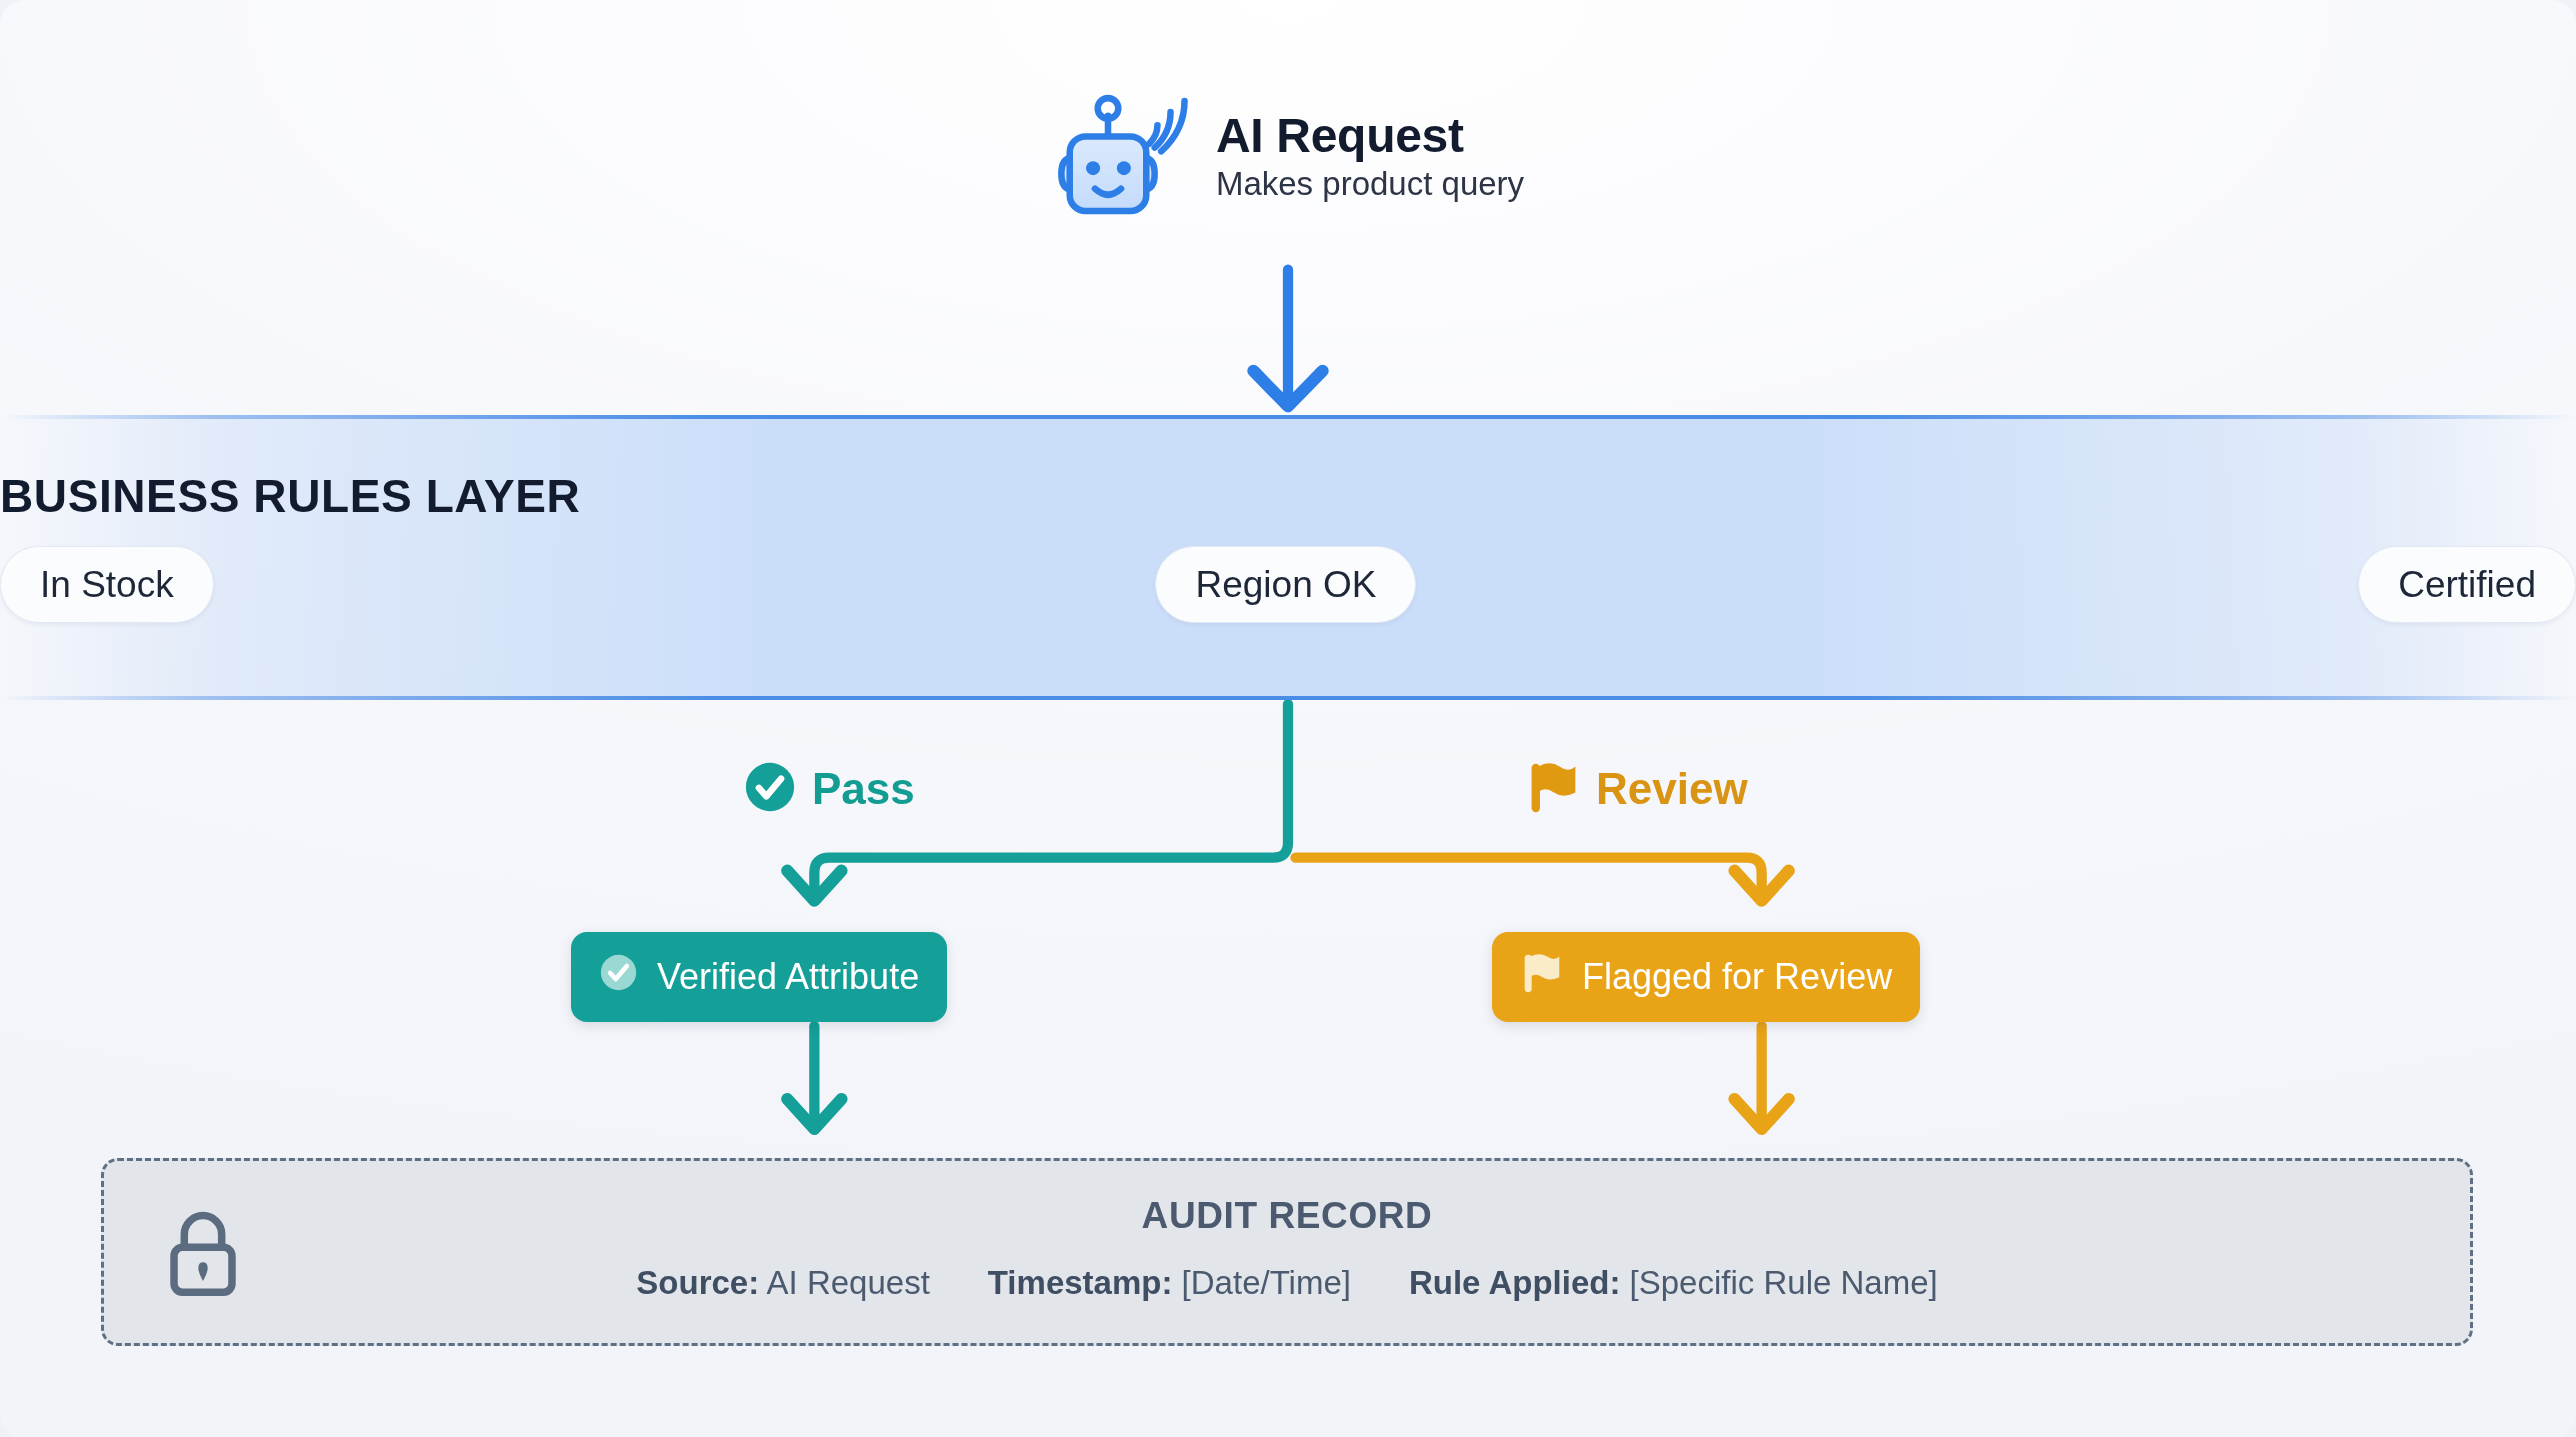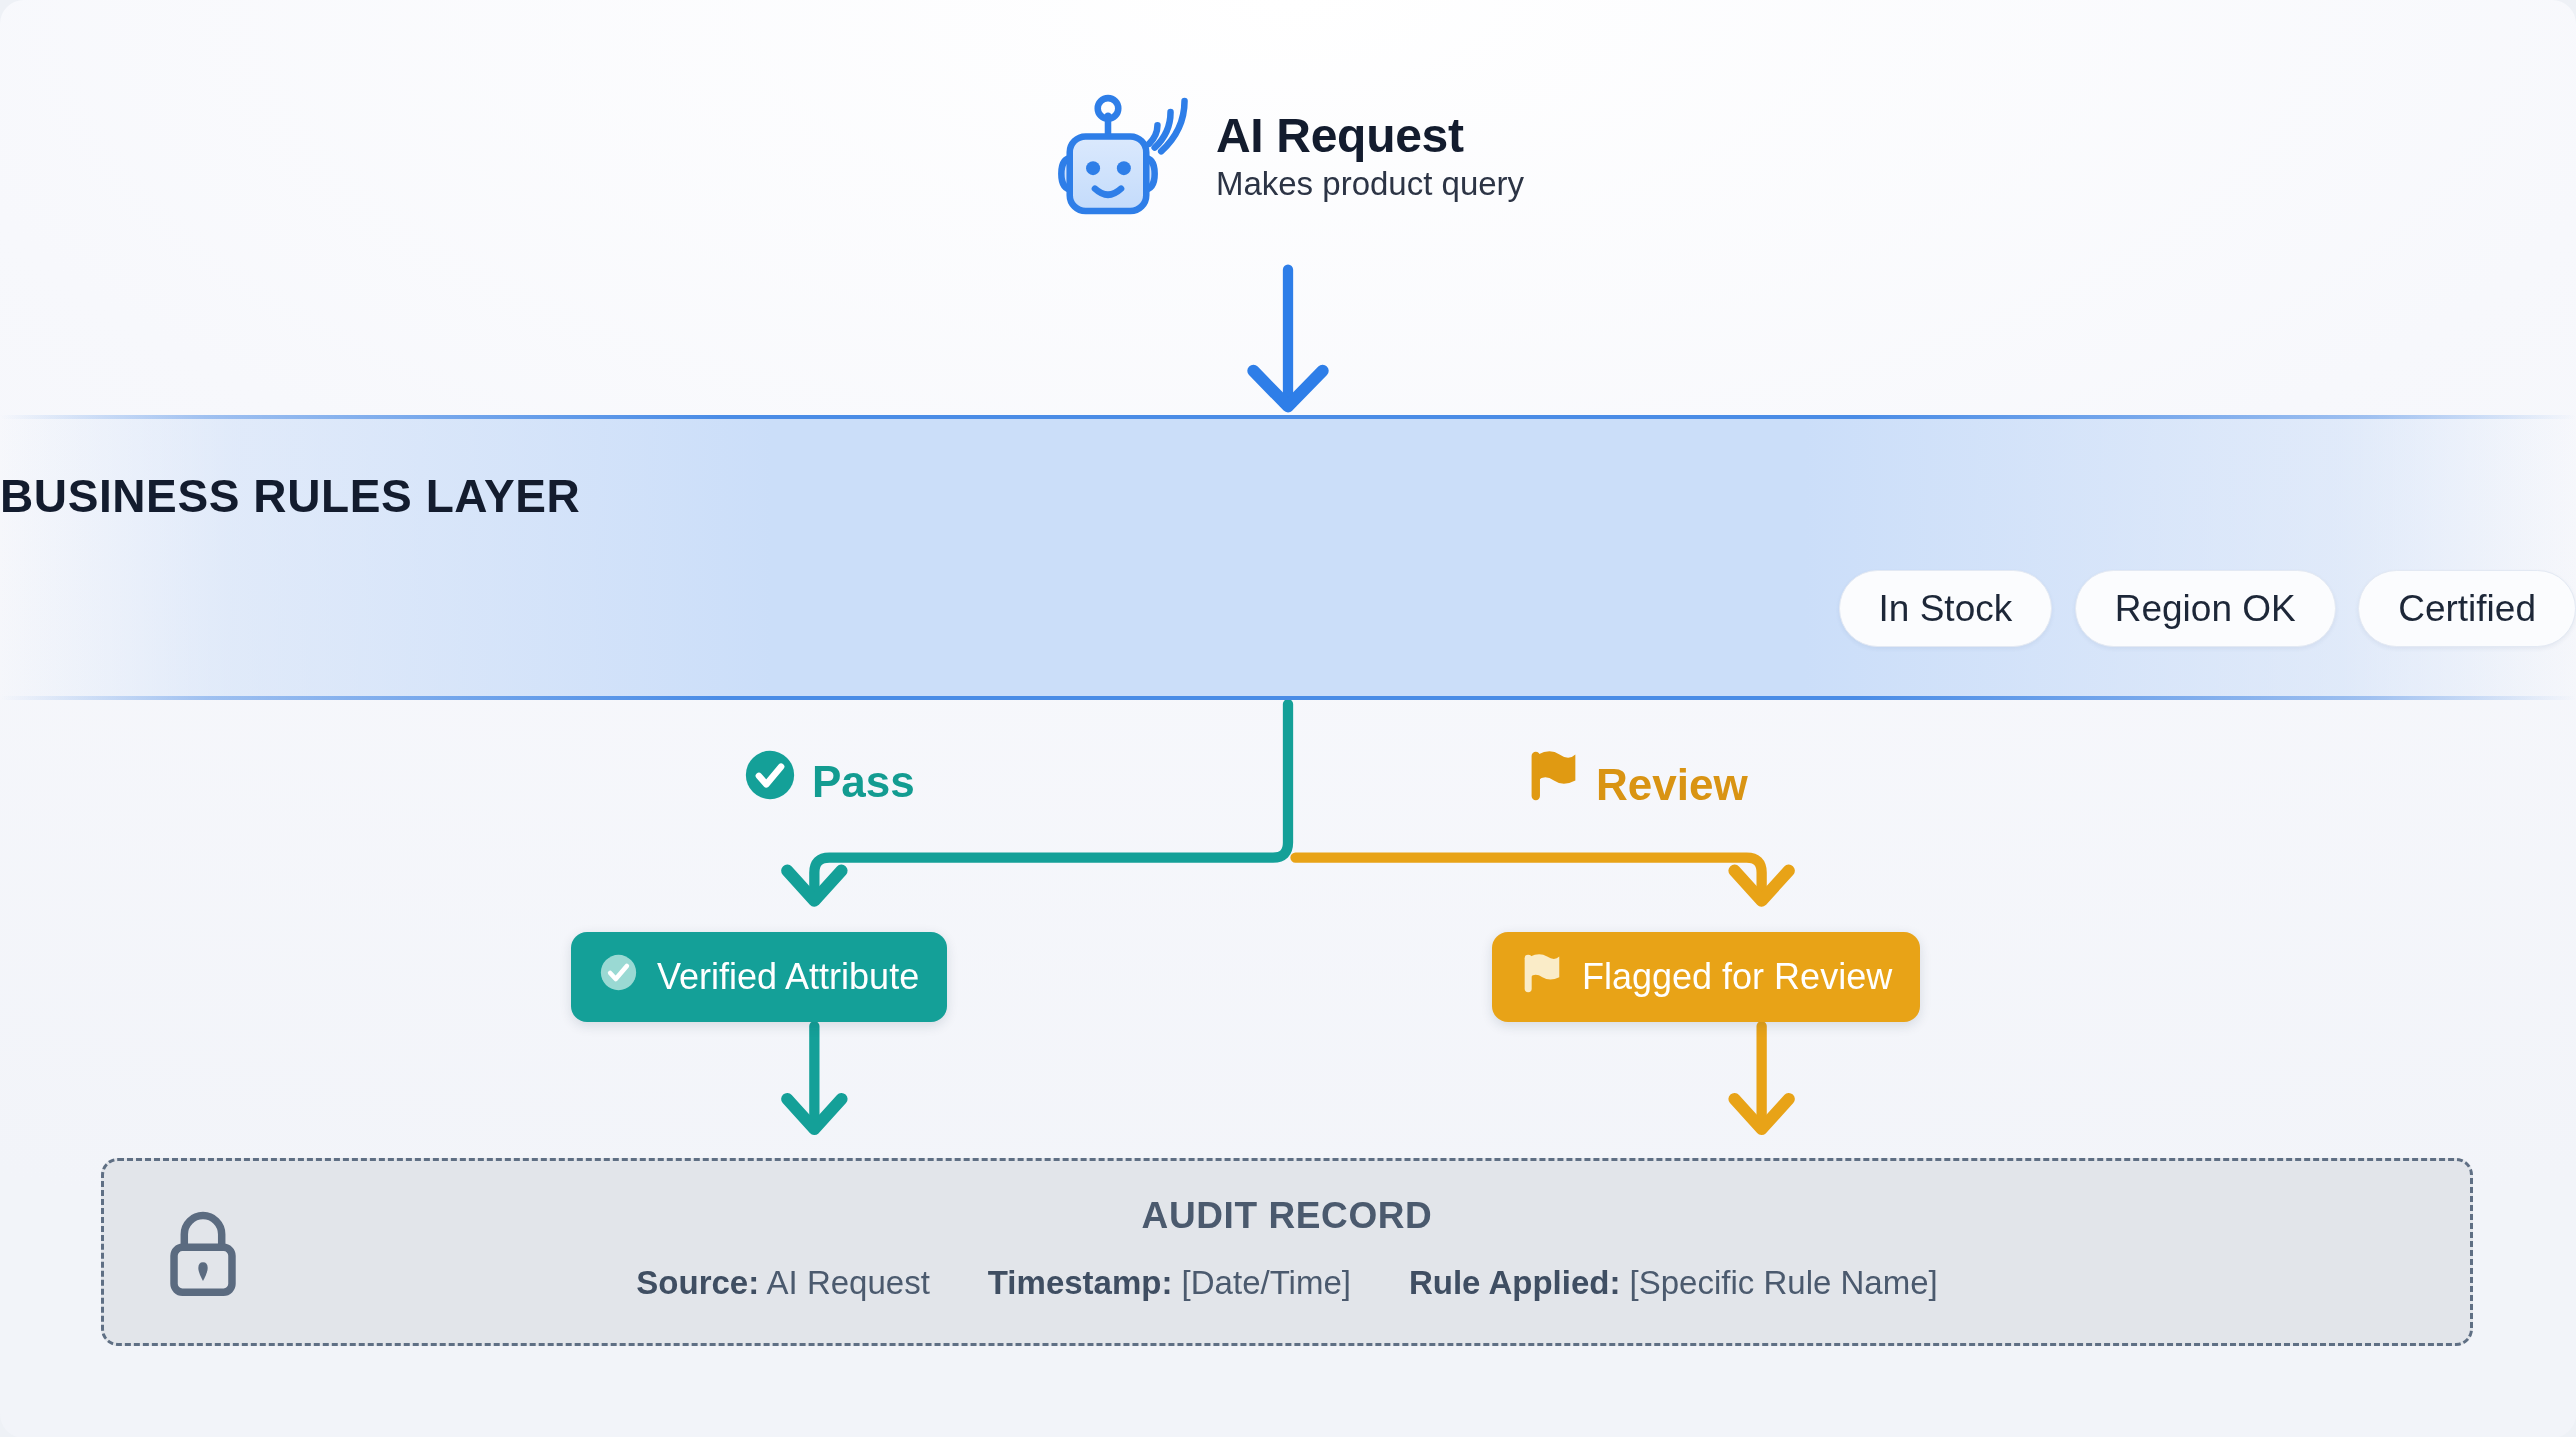--- a/index.html
+++ b/index.html
@@ -54,31 +54,31 @@
       rgba(93,150,231,.5) 92%,
       rgba(93,150,231,0) 100%);
   }
   .band::before{top:0;}
   .band::after{bottom:0;}
   .band-title{
     position:absolute;left:0;top:54px;width:100%;text-align:left;
     font-size:46px;font-weight:700;letter-spacing:0.6px;color:#131c2e;
   }
   .pills{
-    position:absolute;left:0;top:155px;width:100%;
-    display:flex;justify-content:flex-end;gap:22.5px;
+    position:absolute;left:0;top:131px;width:100%;
+    display:flex;justify-content:space-between;gap:22.5px;
   }
   .pill{
     background:#fbfcfe;border:1.9px solid #e3e9f3;border-radius:935px;
     padding:19px 39px;font-size:37px;color:#1d2738;line-height:1;
     box-shadow:0 1.9px 4.7px rgba(40,70,120,.07);
   }
 
   
-  .branch-label{position:absolute;display:flex;align-items:flex-end;gap:16px;}
+  .branch-label{position:absolute;display:flex;align-items:center;gap:16px;margin-top:12px;}
   .branch-label .txt{font-size:44px;font-weight:700;line-height:1;}
   #pass-label{left:744px;top:749px;}
   #pass-label .txt{color:#139c91;}
   #review-label{left:1526px;top:746px;}
   #review-label .txt{color:#d99413;}
 
   
   .outcome{
     position:absolute;display:flex;align-items:center;gap:19px;
     border-radius:16px;padding:0 28px;height:90px;

